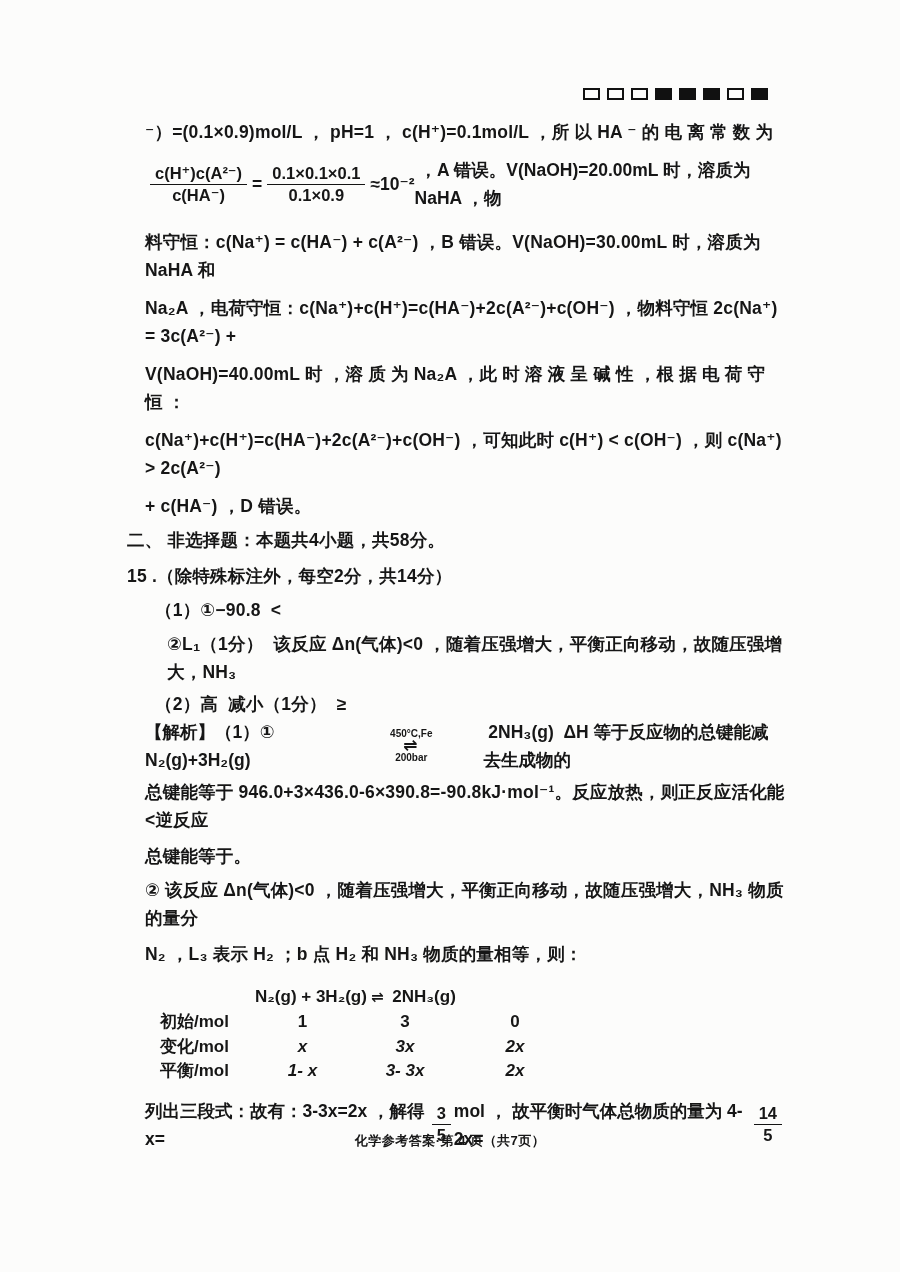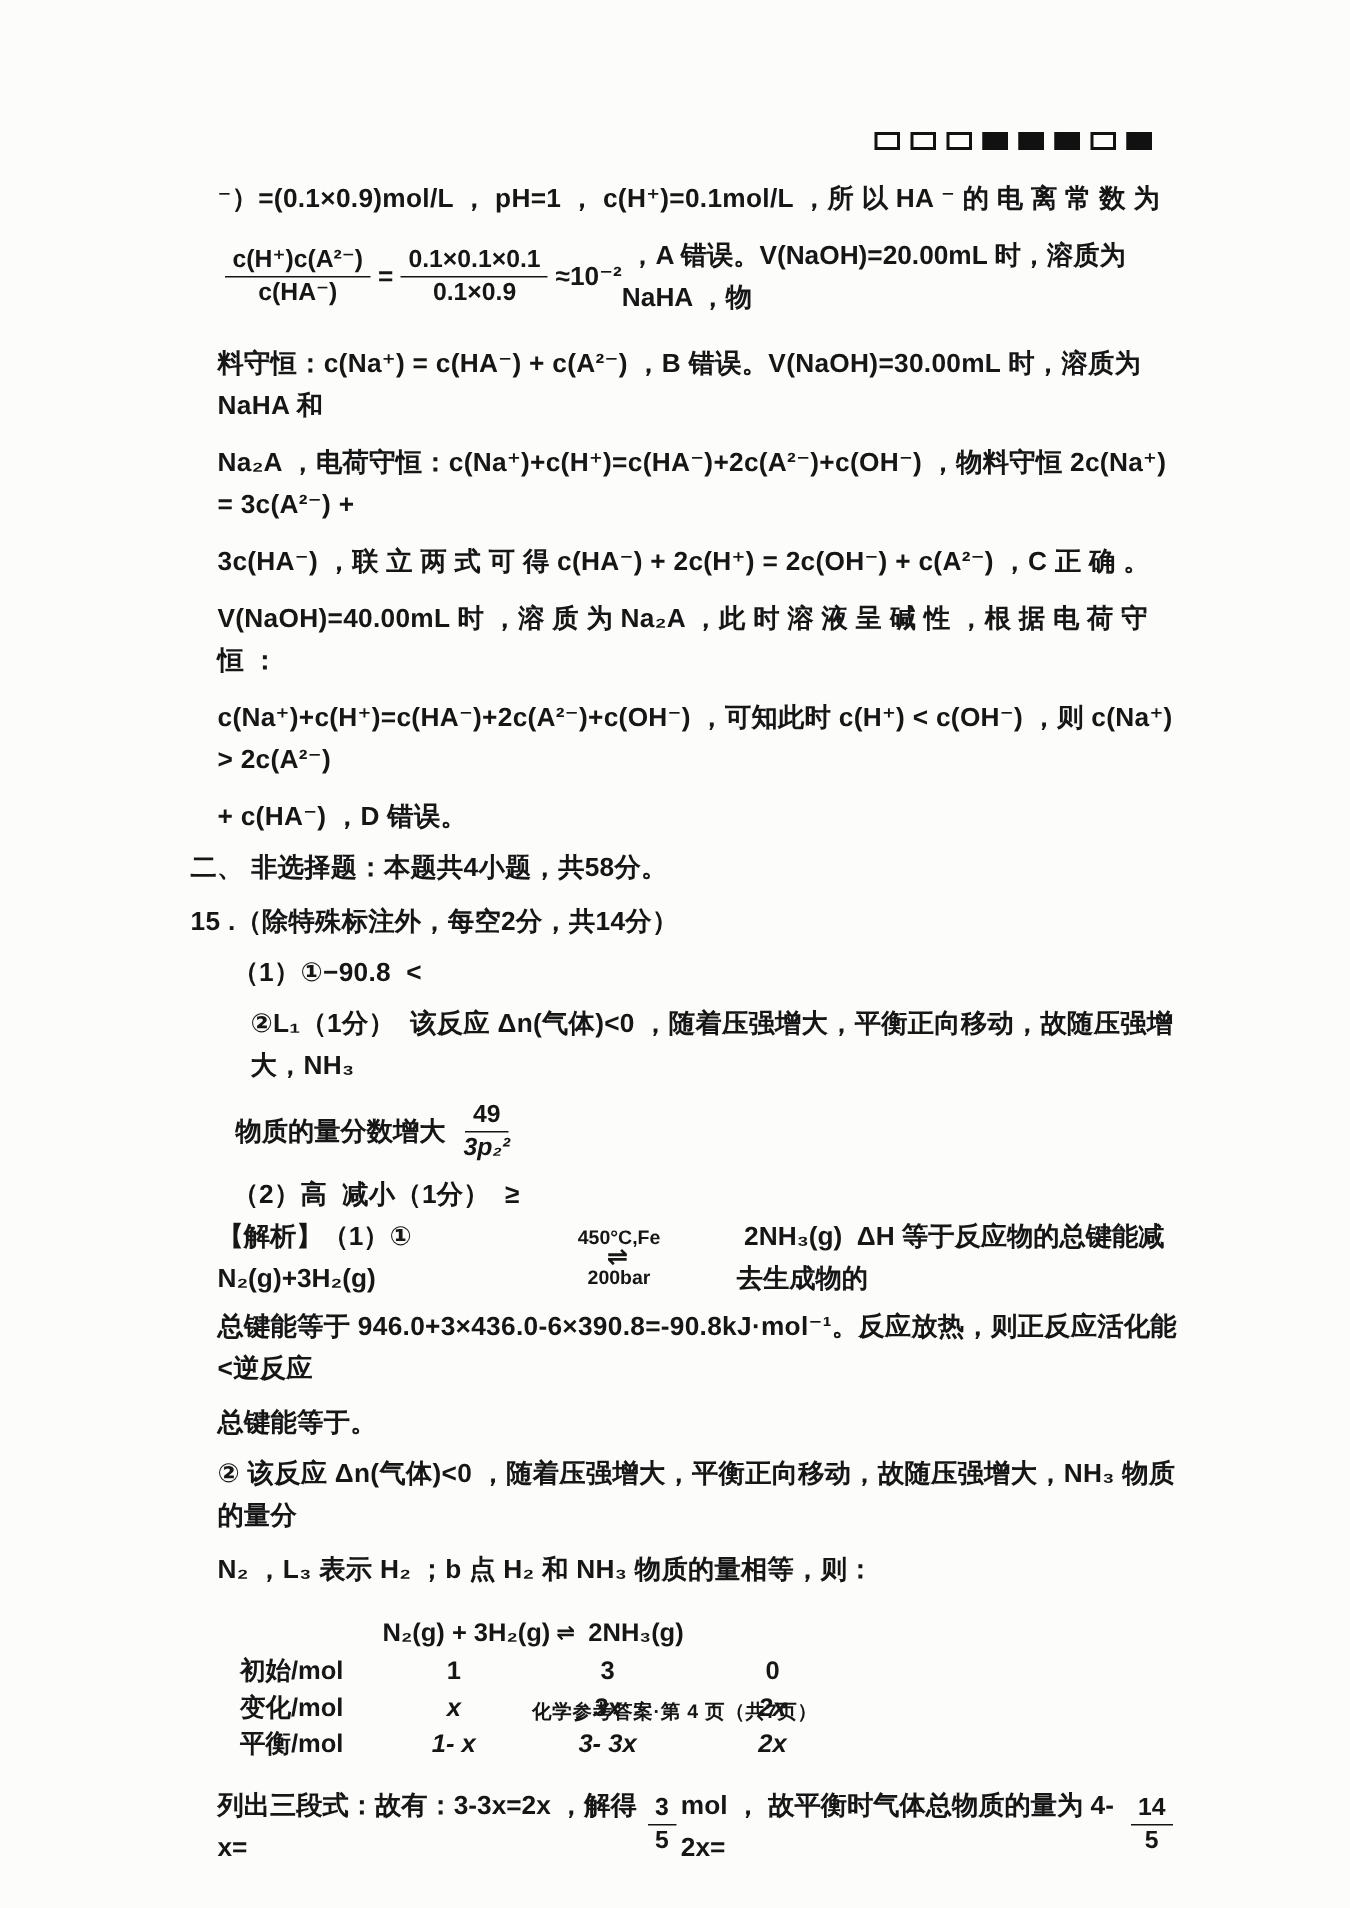--- a/index.html
+++ b/index.html
@@ -77,21 +77,21 @@
   .formula-row { height: 56px; margin-top: 4px; margin-bottom: 16px; }
 
   
   .rxn {
     display: inline-flex;
     flex-direction: column;
     align-items: center;
     margin: 0 3px;
     line-height: 1;
   }
-  .rxn .cond { font-size: 13px; letter-spacing: 0; }
+  .rxn .cond { font-size: 10px; letter-spacing: 0; }
   .rxn .arr  { font-size: 17px; line-height: 0.8; letter-spacing: 2px; }
 
   
   .ice {
     margin-left: 33px;
     margin-top: 2px;
     margin-bottom: 14px;
     font-size: 17px;
   }
   .ice .eqrow {
@@ -150,38 +150,30 @@
       <span class="frac">
         <span class="num">0.1×0.1×0.1</span>
         <span class="den">0.1×0.9</span>
       </span>
       <span>≈10⁻²</span>
       <span> ，A 错误。V(NaOH)=20.00mL 时，溶质为 NaHA ，物</span>
     </div>
 
     <div class="tline indent1">料守恒：c(Na⁺) = c(HA⁻) + c(A²⁻) ，B 错误。V(NaOH)=30.00mL 时，溶质为 NaHA 和</div>
     <div class="tline indent1">Na₂A ，电荷守恒：c(Na⁺)+c(H⁺)=c(HA⁻)+2c(A²⁻)+c(OH⁻) ，物料守恒 2c(Na⁺) = 3c(A²⁻) +</div>
-    <div class="tline indent1">3c(HA⁻) ，联 立 两 式 可 得 c(HA⁻) + 2c(H⁺) = 2c(OH⁻) + c(A²⁻) ，C 正 确 。</div>
     <div class="tline indent1">V(NaOH)=40.00mL 时 ，溶 质 为 Na₂A ，此 时 溶 液 呈 碱 性 ，根 据 电 荷 守 恒 ：</div>
     <div class="tline indent1">c(Na⁺)+c(H⁺)=c(HA⁻)+2c(A²⁻)+c(OH⁻) ，可知此时 c(H⁺) &lt; c(OH⁻) ，则 c(Na⁺) &gt; 2c(A²⁻)</div>
     <div class="tline indent1 mb6">+ c(HA⁻) ，D 错误。</div>
 
     <div class="tline mb8">二、 非选择题：本题共4小题，共58分。</div>
 
     <div class="tline mb6">15 .（除特殊标注外，每空2分，共14分）</div>
     <div class="tline indent2 mb6">（1）①−90.8  &lt;</div>
     <div class="tline indent3" style="margin-bottom:4px;">②L₁（1分）  该反应 Δn(气体)&lt;0 ，随着压强增大，平衡正向移动，故随压强增大，NH₃</div>
 
-    <div class="flexline indent2" style="height:52px; margin-bottom:2px; padding-left:30px;">
-      <span>物质的量分数增大</span>
-      <span class="frac" style="margin-left:12px;">
-        <span class="num">49</span>
-        <span class="den ital">3p₂²</span>
-      </span>
-    </div>
 
     <div class="tline indent2 mb8">（2）高  减小（1分）  ≥</div>
 
     <div class="flexline indent1" style="height:40px; margin-bottom:12px;gap:48px;">
       <span>【解析】（1）① N₂(g)+3H₂(g)</span>
       <span class="rxn">
         <span class="cond">450°C,Fe</span>
         <span class="arr">⇌</span>
         <span class="cond">200bar</span>
       </span>

